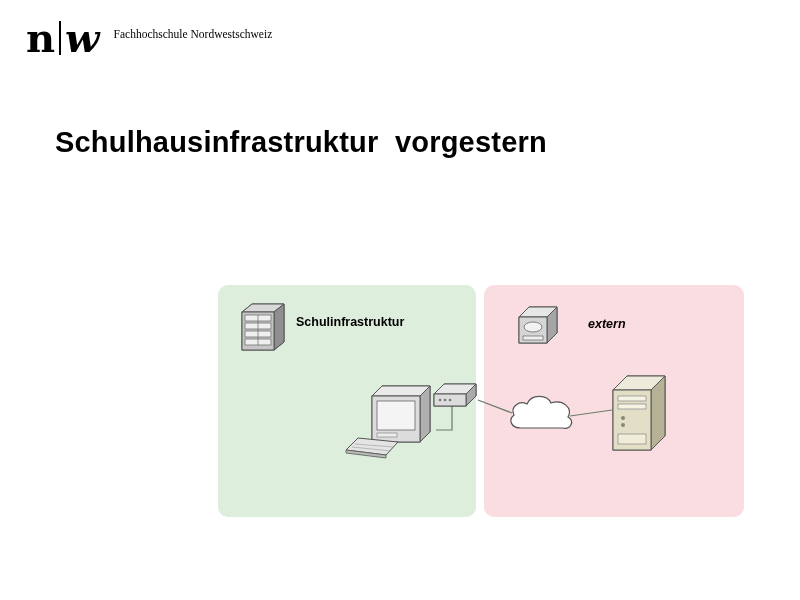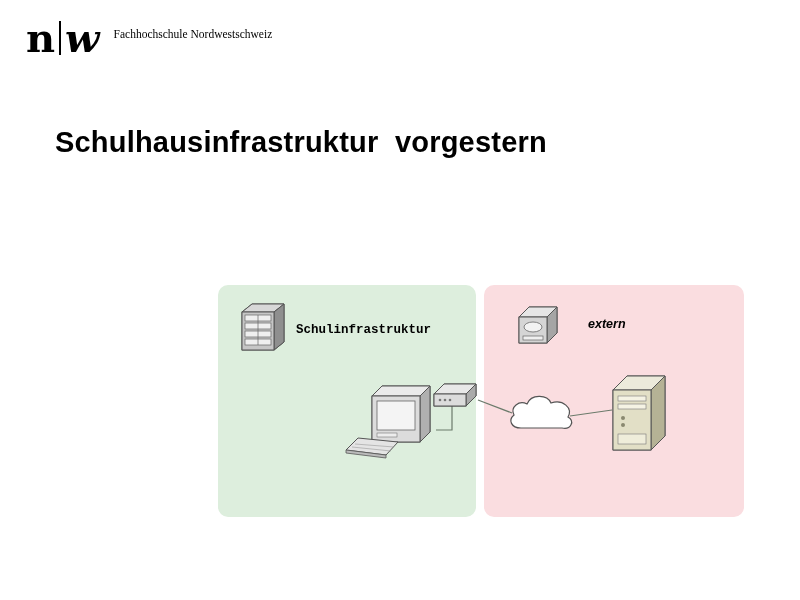--- a/index.html
+++ b/index.html
@@ -105,21 +105,21 @@
     background: #fadde0;
   }
   .zone-label {
     position: absolute;
     font-size: 12.5px;
     font-weight: 700;
     color: #000000;
     font-family: "Liberation Sans", sans-serif;
     white-space: nowrap;
   }
-  .label-school { left: 296px; top: 323px; font-family: Liberation Mono, monospace; }
+  .label-school { left: 296px; top: 315px; }
   .label-extern { left: 588px; top: 317px; font-style: italic; }
 
   .node { position: absolute; }
 
   
   .rack { left: 238px; top: 302px; width: 50px; height: 52px; }
   
   .srv-small { left: 513px; top: 303px; width: 48px; height: 48px; }
   
   .pc { left: 368px; top: 380px; width: 68px; height: 78px; }

